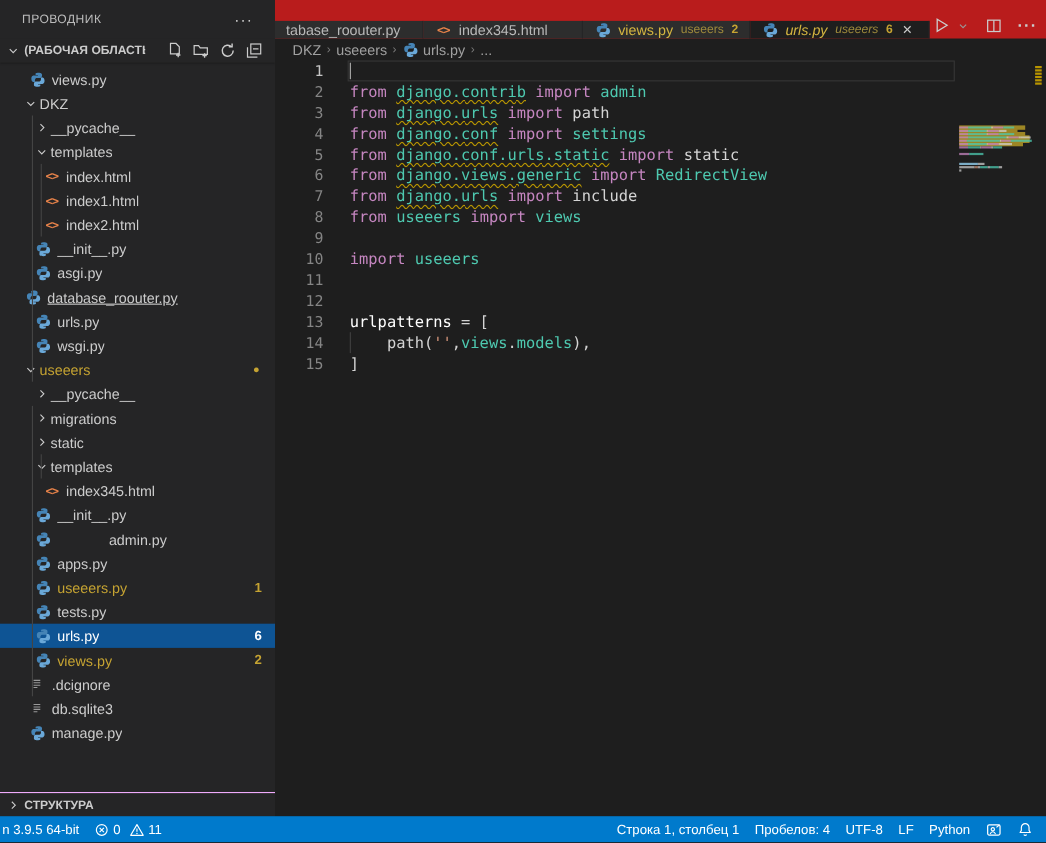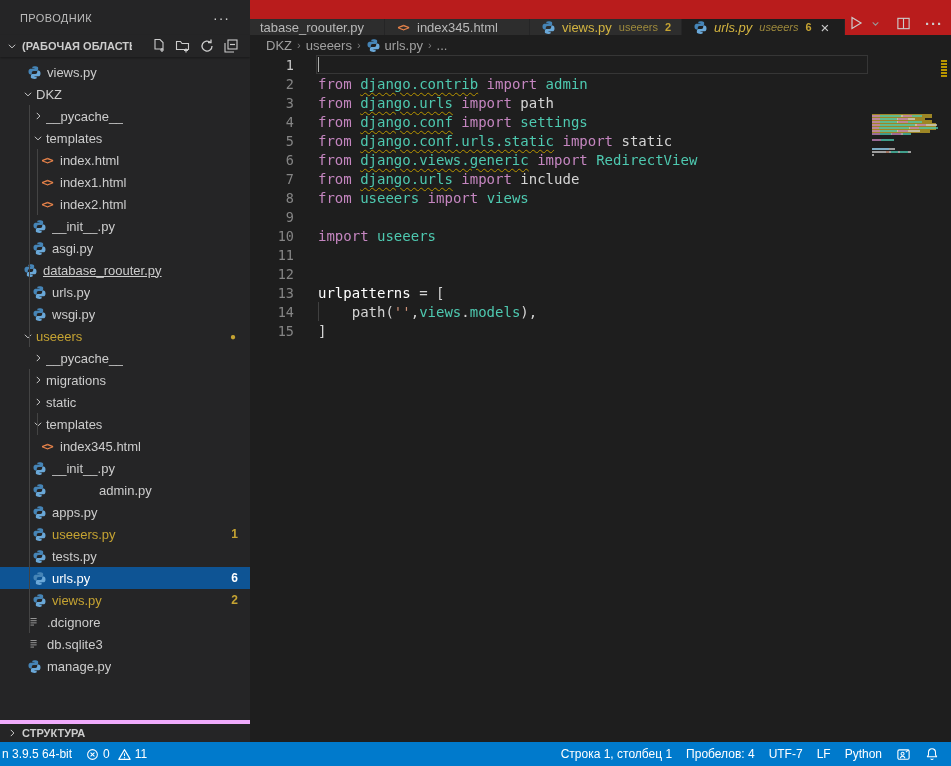--- a/index.html
+++ b/index.html
@@ -24,21 +24,21 @@
   .row.selected { background:#0E5494; color:#ffffff; }
   .row .ficon { width:16px; height:16px; margin-right:5px; display:inline-flex; align-items:center; justify-content:center; flex:none; }
   .row .label { overflow:hidden; text-overflow:ellipsis; }
   .row.gold .label { color:#C5A332; }
   .badge { position:absolute; right:12px; font-size:12px; font-weight:bold; color:#C5A332; }
   .row.selected .badge { color:#ffffff; }
   .dotbadge { position:absolute; right:14px; font-size:10px; color:#C5A332; }
   .guide { position:absolute; width:1px; background:#444444; }
   .html-glyph { color:#e8834a; font-size:11px; font-weight:bold; font-family:"DejaVu Sans Mono",monospace; letter-spacing:-1px; }
 
-  #outline-row { position:absolute; bottom:0; left:0; right:0; height:22px; display:flex; align-items:center; border-top:4px solid #f0abfc; background:#252526; cursor:pointer; padding-left:4px; }
+  #outline-row { position:absolute; bottom:0; left:0; right:0; height:22px; display:flex; align-items:center; border-top:1px solid #f0abfc; background:#252526; cursor:pointer; padding-left:4px; }
   #outline-row .section-title { max-width:none; }
 
   
   #editor { position:absolute; left:250px; top:0; width:701px; height:742px; background:#1e1e1e; }
   #tabbar { height:35px; background:#b91c1c; display:flex; align-items:flex-end; position:relative; }
   .tab { display:flex; align-items:center; padding:0 10px; background:#2d2d2d; border-right:1px solid #252526; font-size:13px; color:#b8b8b8; cursor:pointer; overflow:hidden; flex:none; }
   .tab .ficon { width:16px; height:16px; margin-right:6px; display:inline-flex; align-items:center; justify-content:center; flex:none; }
   .tab.active { background:#1e1e1e; }
   .tab.gold .tab-label { color:#D4B540; }
   .tab.preview .tab-label, .tab.preview .tab-desc { font-style:italic; }
@@ -635,21 +635,21 @@
               <line x1="8" y1="6.5" x2="8" y2="10" stroke="#ffffff" stroke-width="1.3"></line>
               <circle cx="8" cy="12" r="0.8" fill="#ffffff"></circle>
             </svg>
         </span>
         <span>11</span>
       </span>
     </div>
     <div class="sb-right">
       <span class="sb-item">Строка 1, столбец 1</span>
       <span class="sb-item">Пробелов: 4</span>
-      <span class="sb-item">UTF-7</span>
+      <span class="sb-item">UTF-8</span>
       <span class="sb-item">LF</span>
       <span class="sb-item">Python</span>
       <span class="sb-item">
         <svg width="15" height="15" viewBox="0 0 16 16">
             <rect x="2" y="3" width="12" height="10" rx="1.5" stroke="#ffffff" stroke-width="1.2" fill="none"></rect>
             <circle cx="7" cy="7.3" r="1.6" stroke="#ffffff" stroke-width="1.1" fill="none"></circle>
             <path d="M4.4 12c.5-1.5 1.4-2.2 2.6-2.2s2.1.7 2.6 2.2" stroke="#ffffff" stroke-width="1.1" fill="none"></path>
             <path d="M10.5 5.5l3-2.5" stroke="#ffffff" stroke-width="1.2"></path>
           </svg>
       </span>

